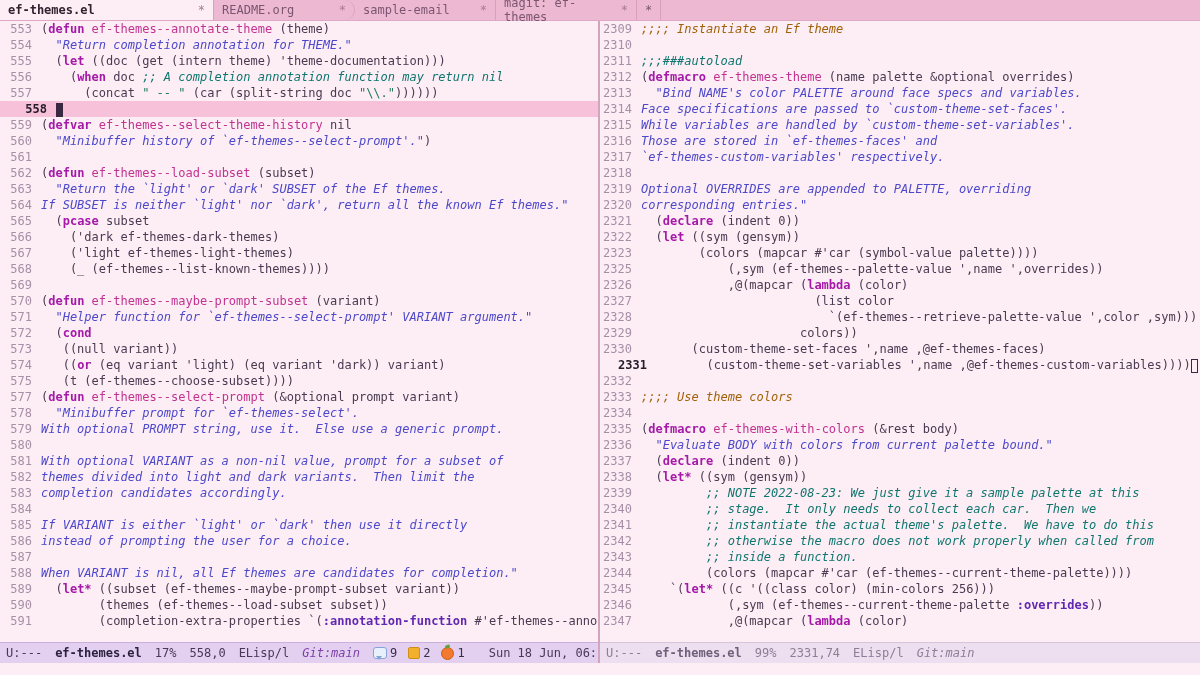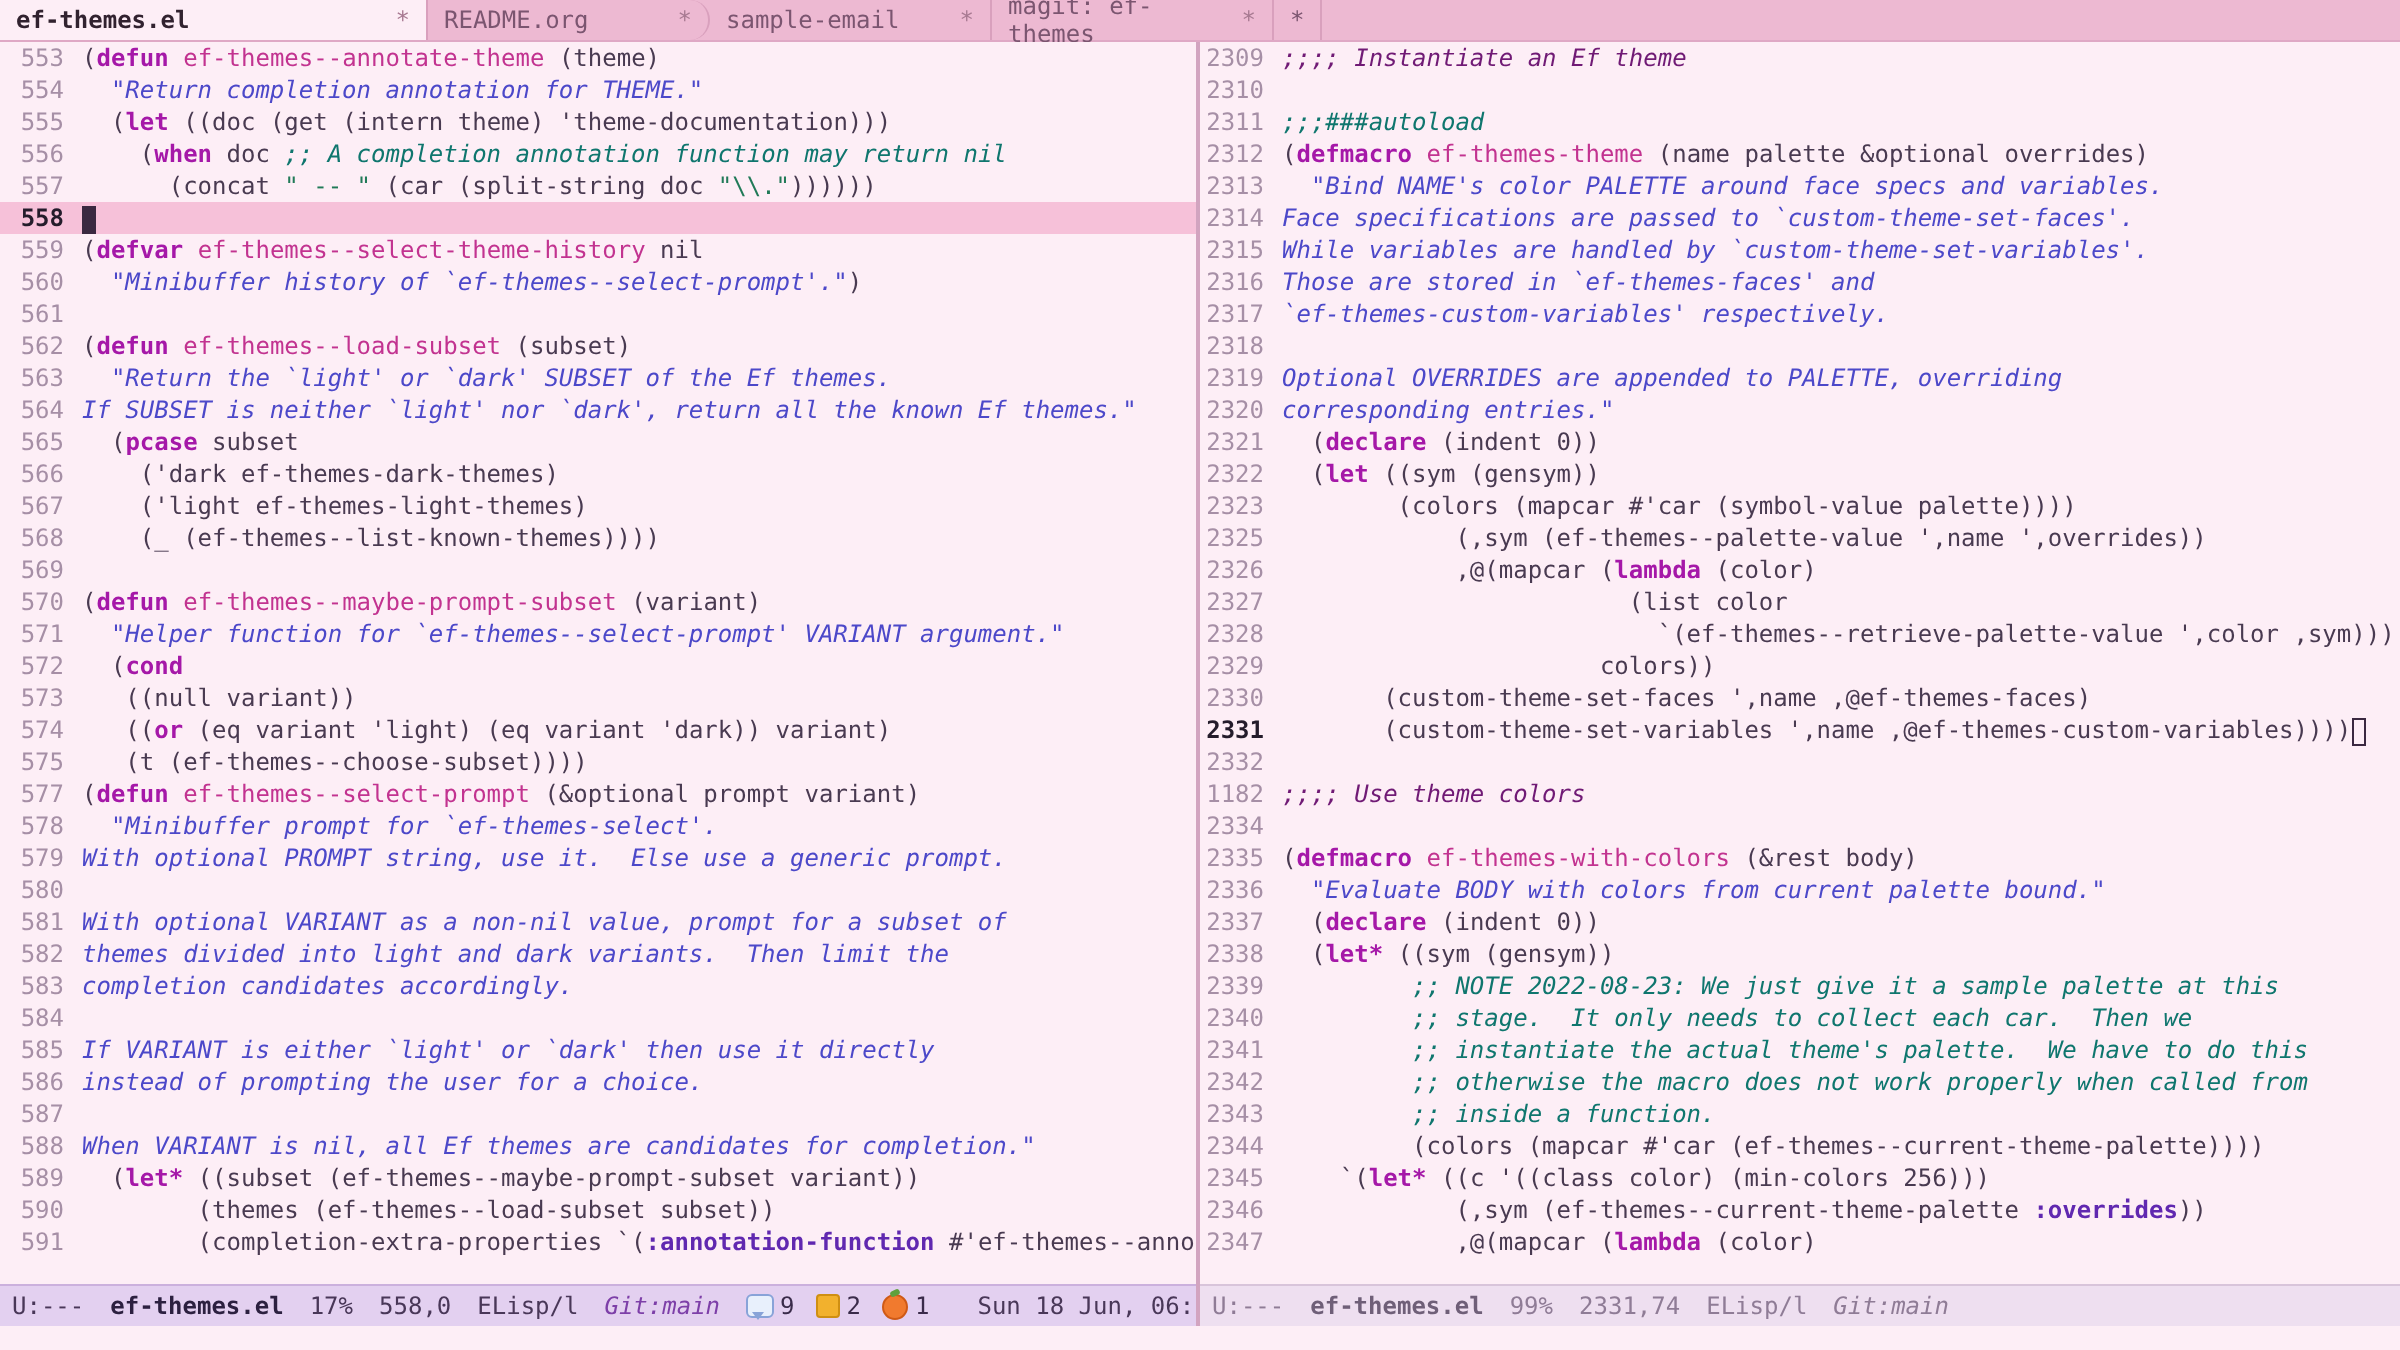--- a/index.html
+++ b/index.html
@@ -19,29 +19,29 @@
   .tab.active{background:#fdeef6;color:#31222f;font-weight:bold;}
   .tab-close{color:#a87a92;font-weight:normal;margin-left:8px;}
   
   .frame{display:flex;height:621px;border-radius:22px;}
   .window{width:598px;overflow:hidden;position:relative;background:#fdeef6;}
   .window.right{width:600px;}
   .vdiv{width:2px;background:#d2a4c0;}
   .line{height:16px;line-height:16px;font-size:12px;white-space:pre;}
   .line.hl{background:#f6c1d9;}
   .lnum{display:inline-block;width:32px;text-align:right;padding-right:9px;color:#a68fa6;}
-  .lnum.cur{color:#241c2b;font-weight:bold;}
+  .lnum.cur{color:#241c2b;font-weight:bold;margin-left:15px;}
   .code{white-space:pre;}
   
   .f-p{color:#493a51;}
   .f-k{color:#a518a8;font-weight:bold;}
   .f-f{color:#c23390;}
   .f-d{color:#4c48c9;font-style:italic;}
   .f-c{color:#0f766e;font-style:italic;}
-  .f-x{color:#701a75;font-style:italic;}
+  .f-x{color:#a16207;font-style:italic;}
   .f-t{color:#217a58;}
   .f-b{color:#6028b0;font-weight:bold;}
   .cursor-block{display:inline-block;width:7px;height:14px;background:#3a2840;vertical-align:middle;}
   .cursor-hollow{display:inline-block;width:5px;height:12px;border:1px solid #3a2840;vertical-align:middle;background:transparent;}
   
   .modelines{display:flex;height:21px;font-size:12px;}
   .modeline{display:flex;align-items:center;padding:0 6px;box-sizing:border-box;overflow:hidden;white-space:nowrap;}
   .modeline.active{width:598px;background:#e3d0f0;color:#493758;border-top:1px solid #cbb0dd;}
   .modeline.inactive{width:600px;background:#eedff0;color:#8f7c96;border-top:1px solid #d8c4da;}
   .mdiv{width:2px;background:#d2a4c0;}
@@ -150,21 +150,21 @@
         <div class="line"><span class="lnum">2322</span><span class="code"><span class="f-p">  (</span><span class="f-k">let</span><span class="f-p"> ((sym (gensym))</span></span></div>
         <div class="line"><span class="lnum">2323</span><span class="code"><span class="f-p">        (colors (mapcar #'car (symbol-value palette))))</span></span></div>
         <div class="line"><span class="lnum">2325</span><span class="code"><span class="f-p">            (,sym (ef-themes--palette-value ',name ',overrides))</span></span></div>
         <div class="line"><span class="lnum">2326</span><span class="code"><span class="f-p">            ,@(mapcar (</span><span class="f-k">lambda</span><span class="f-p"> (color)</span></span></div>
         <div class="line"><span class="lnum">2327</span><span class="code"><span class="f-p">                        (list color</span></span></div>
         <div class="line"><span class="lnum">2328</span><span class="code"><span class="f-p">                          `(ef-themes--retrieve-palette-value ',color ,sym)))</span></span></div>
         <div class="line"><span class="lnum">2329</span><span class="code"><span class="f-p">                      colors))</span></span></div>
         <div class="line"><span class="lnum">2330</span><span class="code"><span class="f-p">       (custom-theme-set-faces ',name ,@ef-themes-faces)</span></span></div>
         <div class="line"><span class="lnum cur">2331</span><span class="code"><span class="f-p">       (custom-theme-set-variables ',name ,@ef-themes-custom-variables))))</span><span class="cursor-hollow"></span></span></div>
         <div class="line"><span class="lnum">2332</span><span class="code"></span></div>
-        <div class="line"><span class="lnum">1182</span><span class="code"><span class="f-x">;;;; Use theme colors</span></span></div>
+        <div class="line"><span class="lnum">2333</span><span class="code"><span class="f-x">;;;; Use theme colors</span></span></div>
         <div class="line"><span class="lnum">2334</span><span class="code"></span></div>
         <div class="line"><span class="lnum">2335</span><span class="code"><span class="f-p">(</span><span class="f-k">defmacro</span><span class="f-p"> </span><span class="f-f">ef-themes-with-colors</span><span class="f-p"> (&amp;rest body)</span></span></div>
         <div class="line"><span class="lnum">2336</span><span class="code"><span class="f-d">  "Evaluate BODY with colors from current palette bound."</span></span></div>
         <div class="line"><span class="lnum">2337</span><span class="code"><span class="f-p">  (</span><span class="f-k">declare</span><span class="f-p"> (indent 0))</span></span></div>
         <div class="line"><span class="lnum">2338</span><span class="code"><span class="f-p">  (</span><span class="f-k">let*</span><span class="f-p"> ((sym (gensym))</span></span></div>
         <div class="line"><span class="lnum">2339</span><span class="code"><span class="f-c">         ;; NOTE 2022-08-23: We just give it a sample palette at this</span></span></div>
         <div class="line"><span class="lnum">2340</span><span class="code"><span class="f-c">         ;; stage.  It only needs to collect each car.  Then we</span></span></div>
         <div class="line"><span class="lnum">2341</span><span class="code"><span class="f-c">         ;; instantiate the actual theme's palette.  We have to do this</span></span></div>
         <div class="line"><span class="lnum">2342</span><span class="code"><span class="f-c">         ;; otherwise the macro does not work properly when called from</span></span></div>
         <div class="line"><span class="lnum">2343</span><span class="code"><span class="f-c">         ;; inside a function.</span></span></div>

